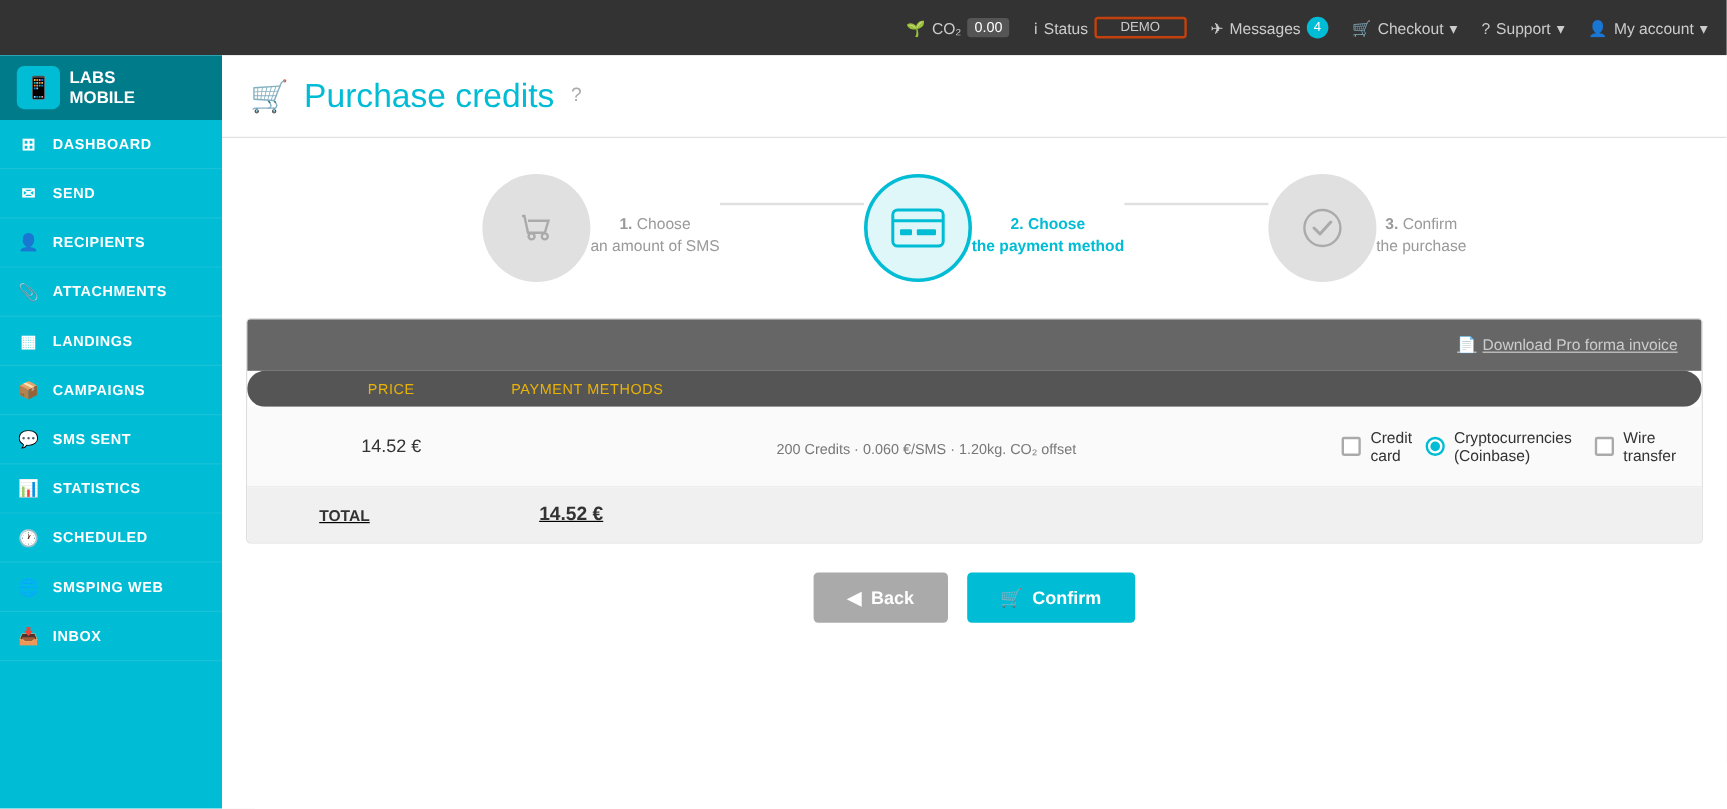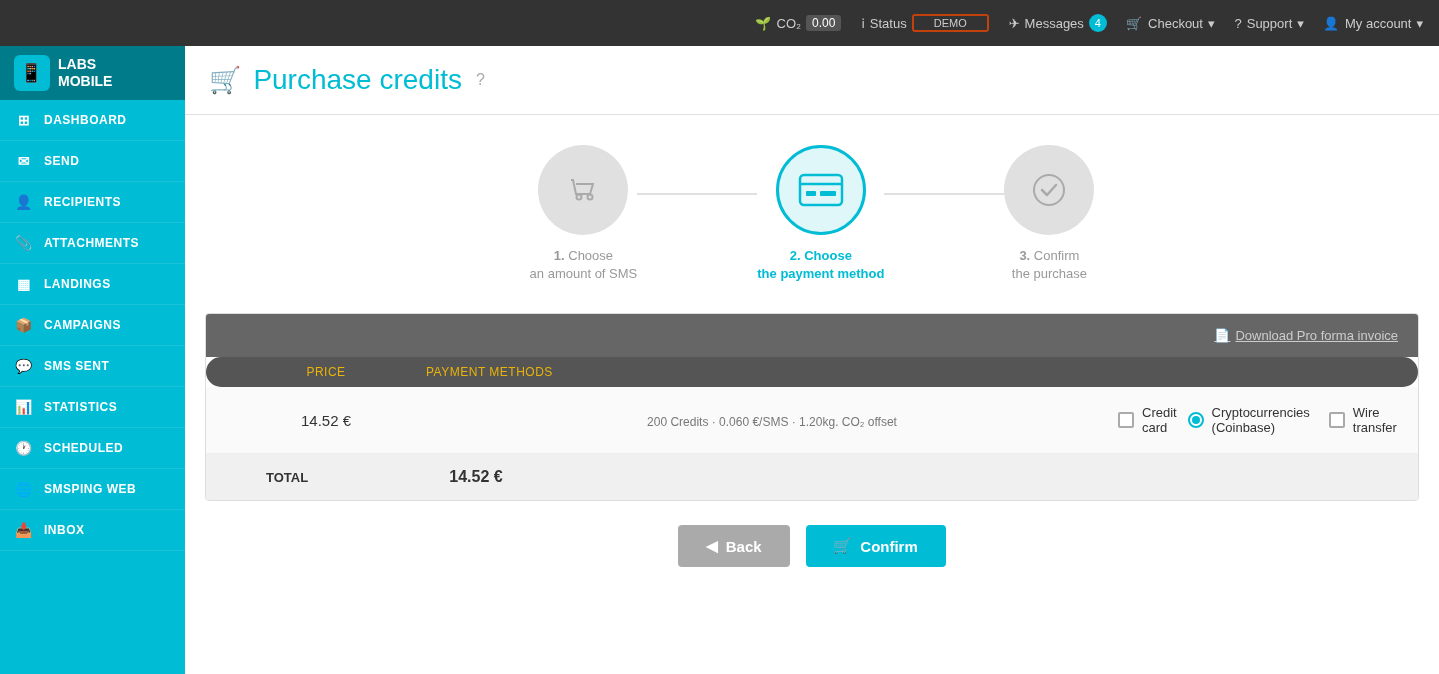--- a/index.html
+++ b/index.html
@@ -135,21 +135,21 @@
     .steps-container {
       display: flex;
       align-items: center;
       justify-content: center;
       padding: 30px 40px;
       gap: 0;
       background: #fff;
     }
     .step {
       display: flex;
-      flex-direction: column;
+      flex-direction: row;
       align-items: center;
       position: relative;
     }
     .step-circle {
       width: 90px;
       height: 90px;
       border-radius: 50%;
       background: #e0e0e0;
       display: flex;
       align-items: center;
@@ -292,20 +292,21 @@
       height: 8px;
       background: #00bcd4;
       border-radius: 50%;
     }
 
     .total-row {
       background: #f0f0f0;
       display: flex;
       padding: 14px 20px;
       align-items: center;
+      text-decoration: underline;
     }
     .total-label {
       width: 200px;
       font-size: 13px;
       font-weight: bold;
       color: #333;
       text-align: left;
       padding-left: 40px;
     }
     .total-value {

